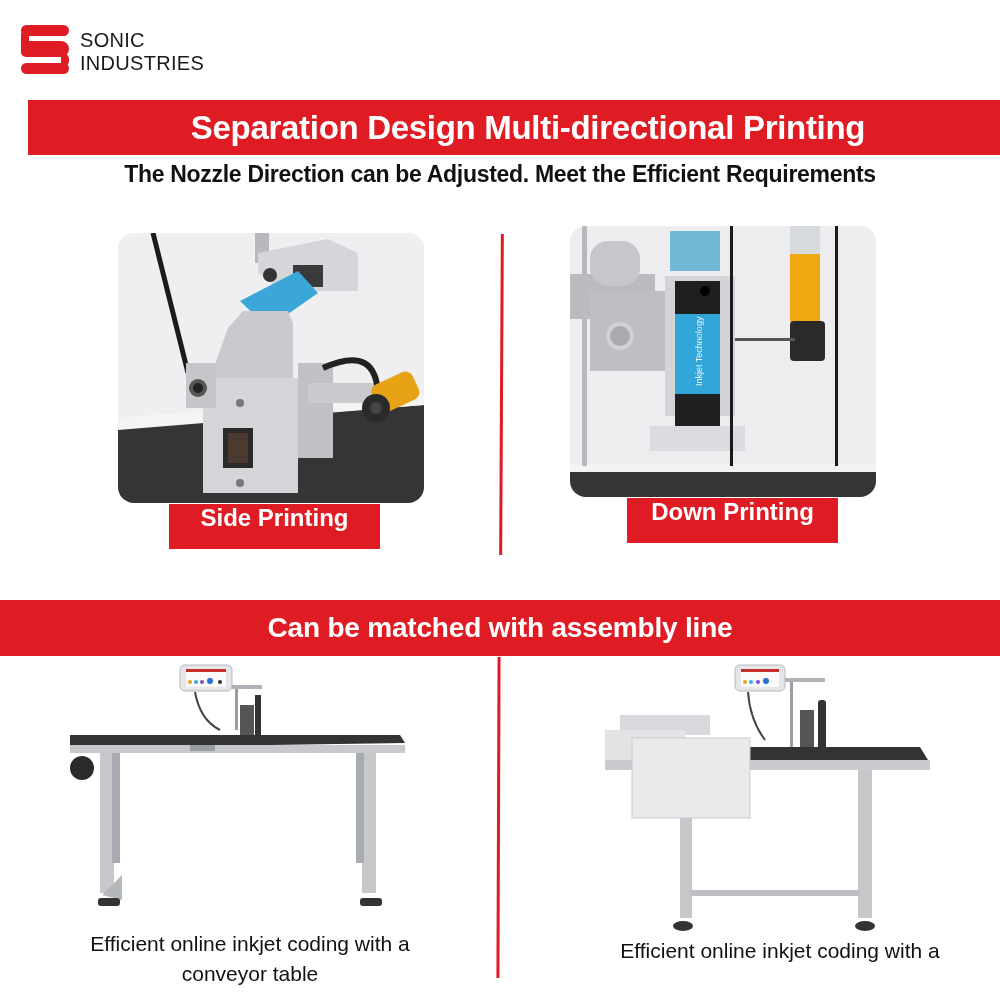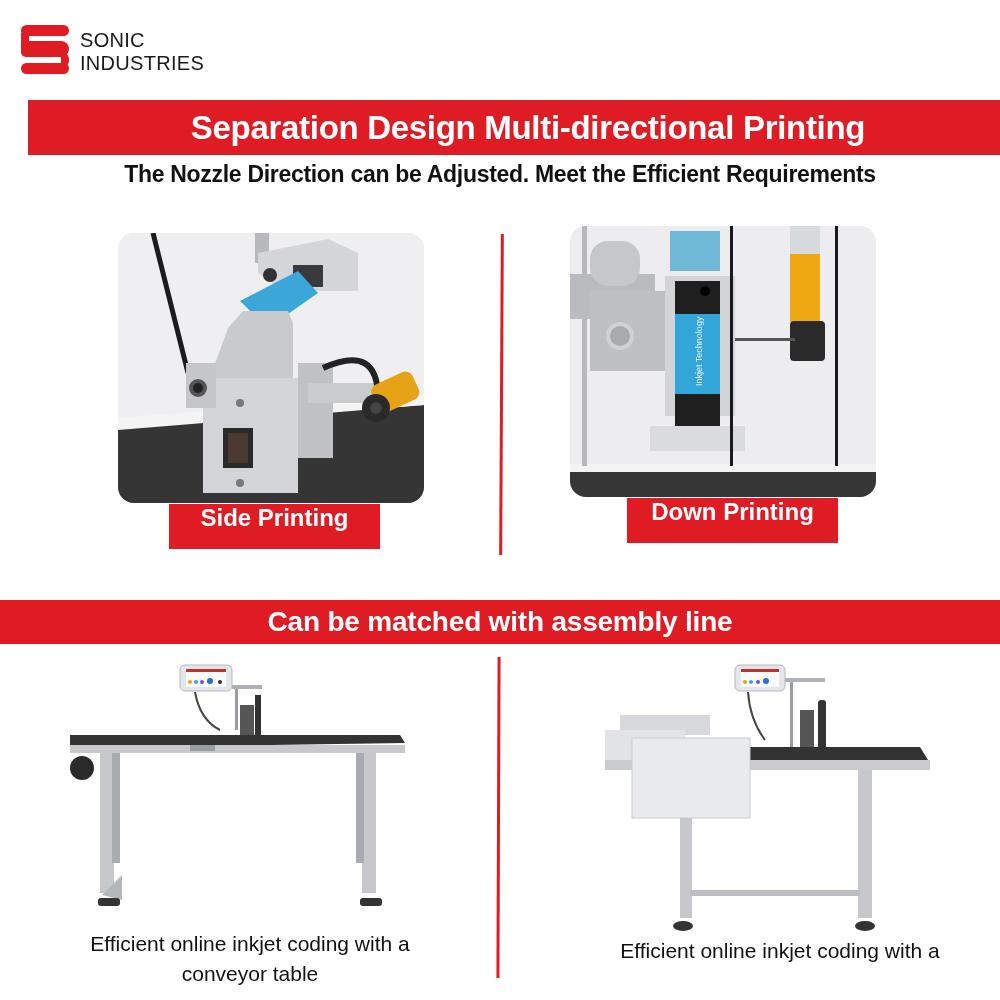--- a/index.html
+++ b/index.html
@@ -15,21 +15,21 @@
     .logo-mark .b3 { top: 38px; width: 48px; height: 11px; }
     .logo-mark .cut { position: absolute; background: #fff; }
     .logo-mark .c1 { left: 8px; top: 11px; width: 40px; height: 5px; }
     .logo-mark .c2 { left: 0; top: 32px; width: 40px; height: 6px; }
     .logo-text { margin-left: 10px; line-height: 23px; font-size: 20px; letter-spacing: 0.3px; color: #1a1a1a; }
 
     
     .banner { position: absolute; left: 0; width: 1000px; background: #df1b24; color: #fff;
       display: flex; align-items: center; justify-content: center; font-weight: bold; }
     .banner-top { top: 100px; height: 55px; font-size: 33px; letter-spacing: -0.3px; margin-left: 28px; }
-    .banner-bottom { top: 600px; height: 44px; font-size: 28px; letter-spacing: -0.2px; }
+    .banner-bottom { top: 600px; height: 56px; font-size: 28px; letter-spacing: -0.2px; }
 
     .subtitle { position: absolute; left: 0; top: 158px; width: 1000px; text-align: center;
       font-weight: bold; font-size: 23px; line-height: 33px; color: #111; letter-spacing: -0.3px; }
 
     
     .photo { position: absolute; border-radius: 16px; overflow: hidden; background: #eeeeef; }
     .photo-side { left: 118px; top: 233px; width: 306px; height: 270px; }
     .photo-down { left: 570px; top: 226px; width: 306px; height: 271px; }
 
     .tag { position: absolute; background: #df1b24; color: #fff; font-weight: bold; font-size: 24px;

